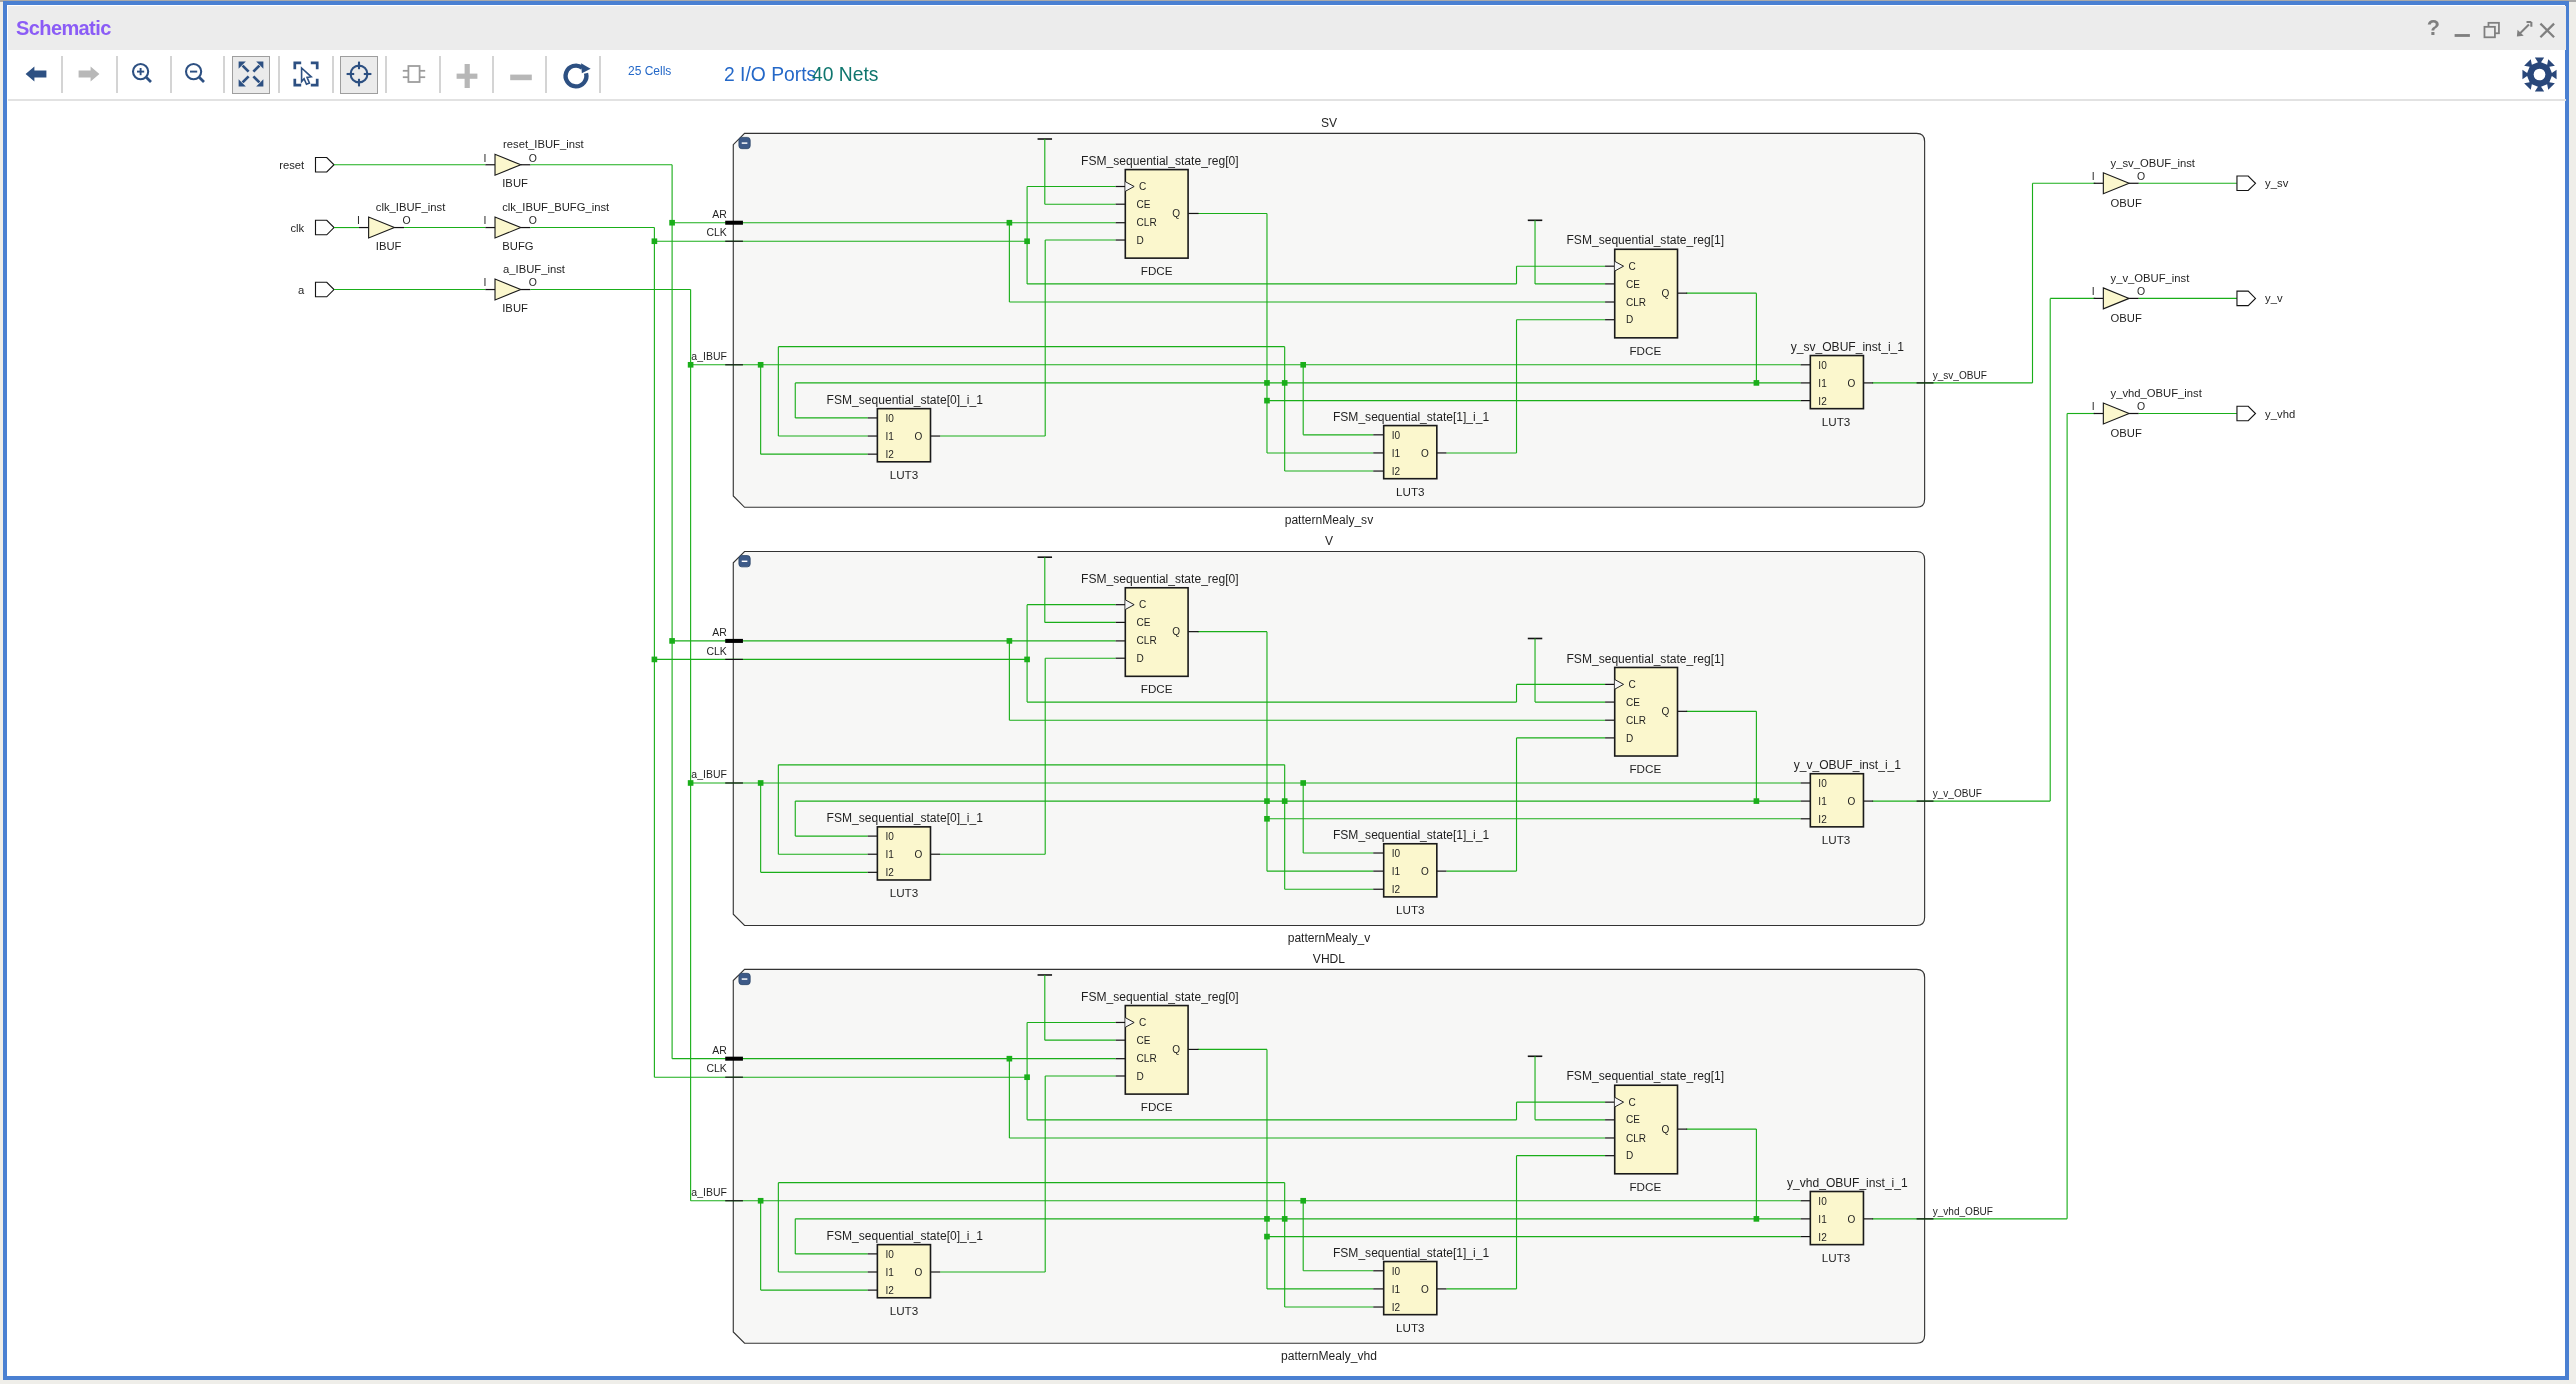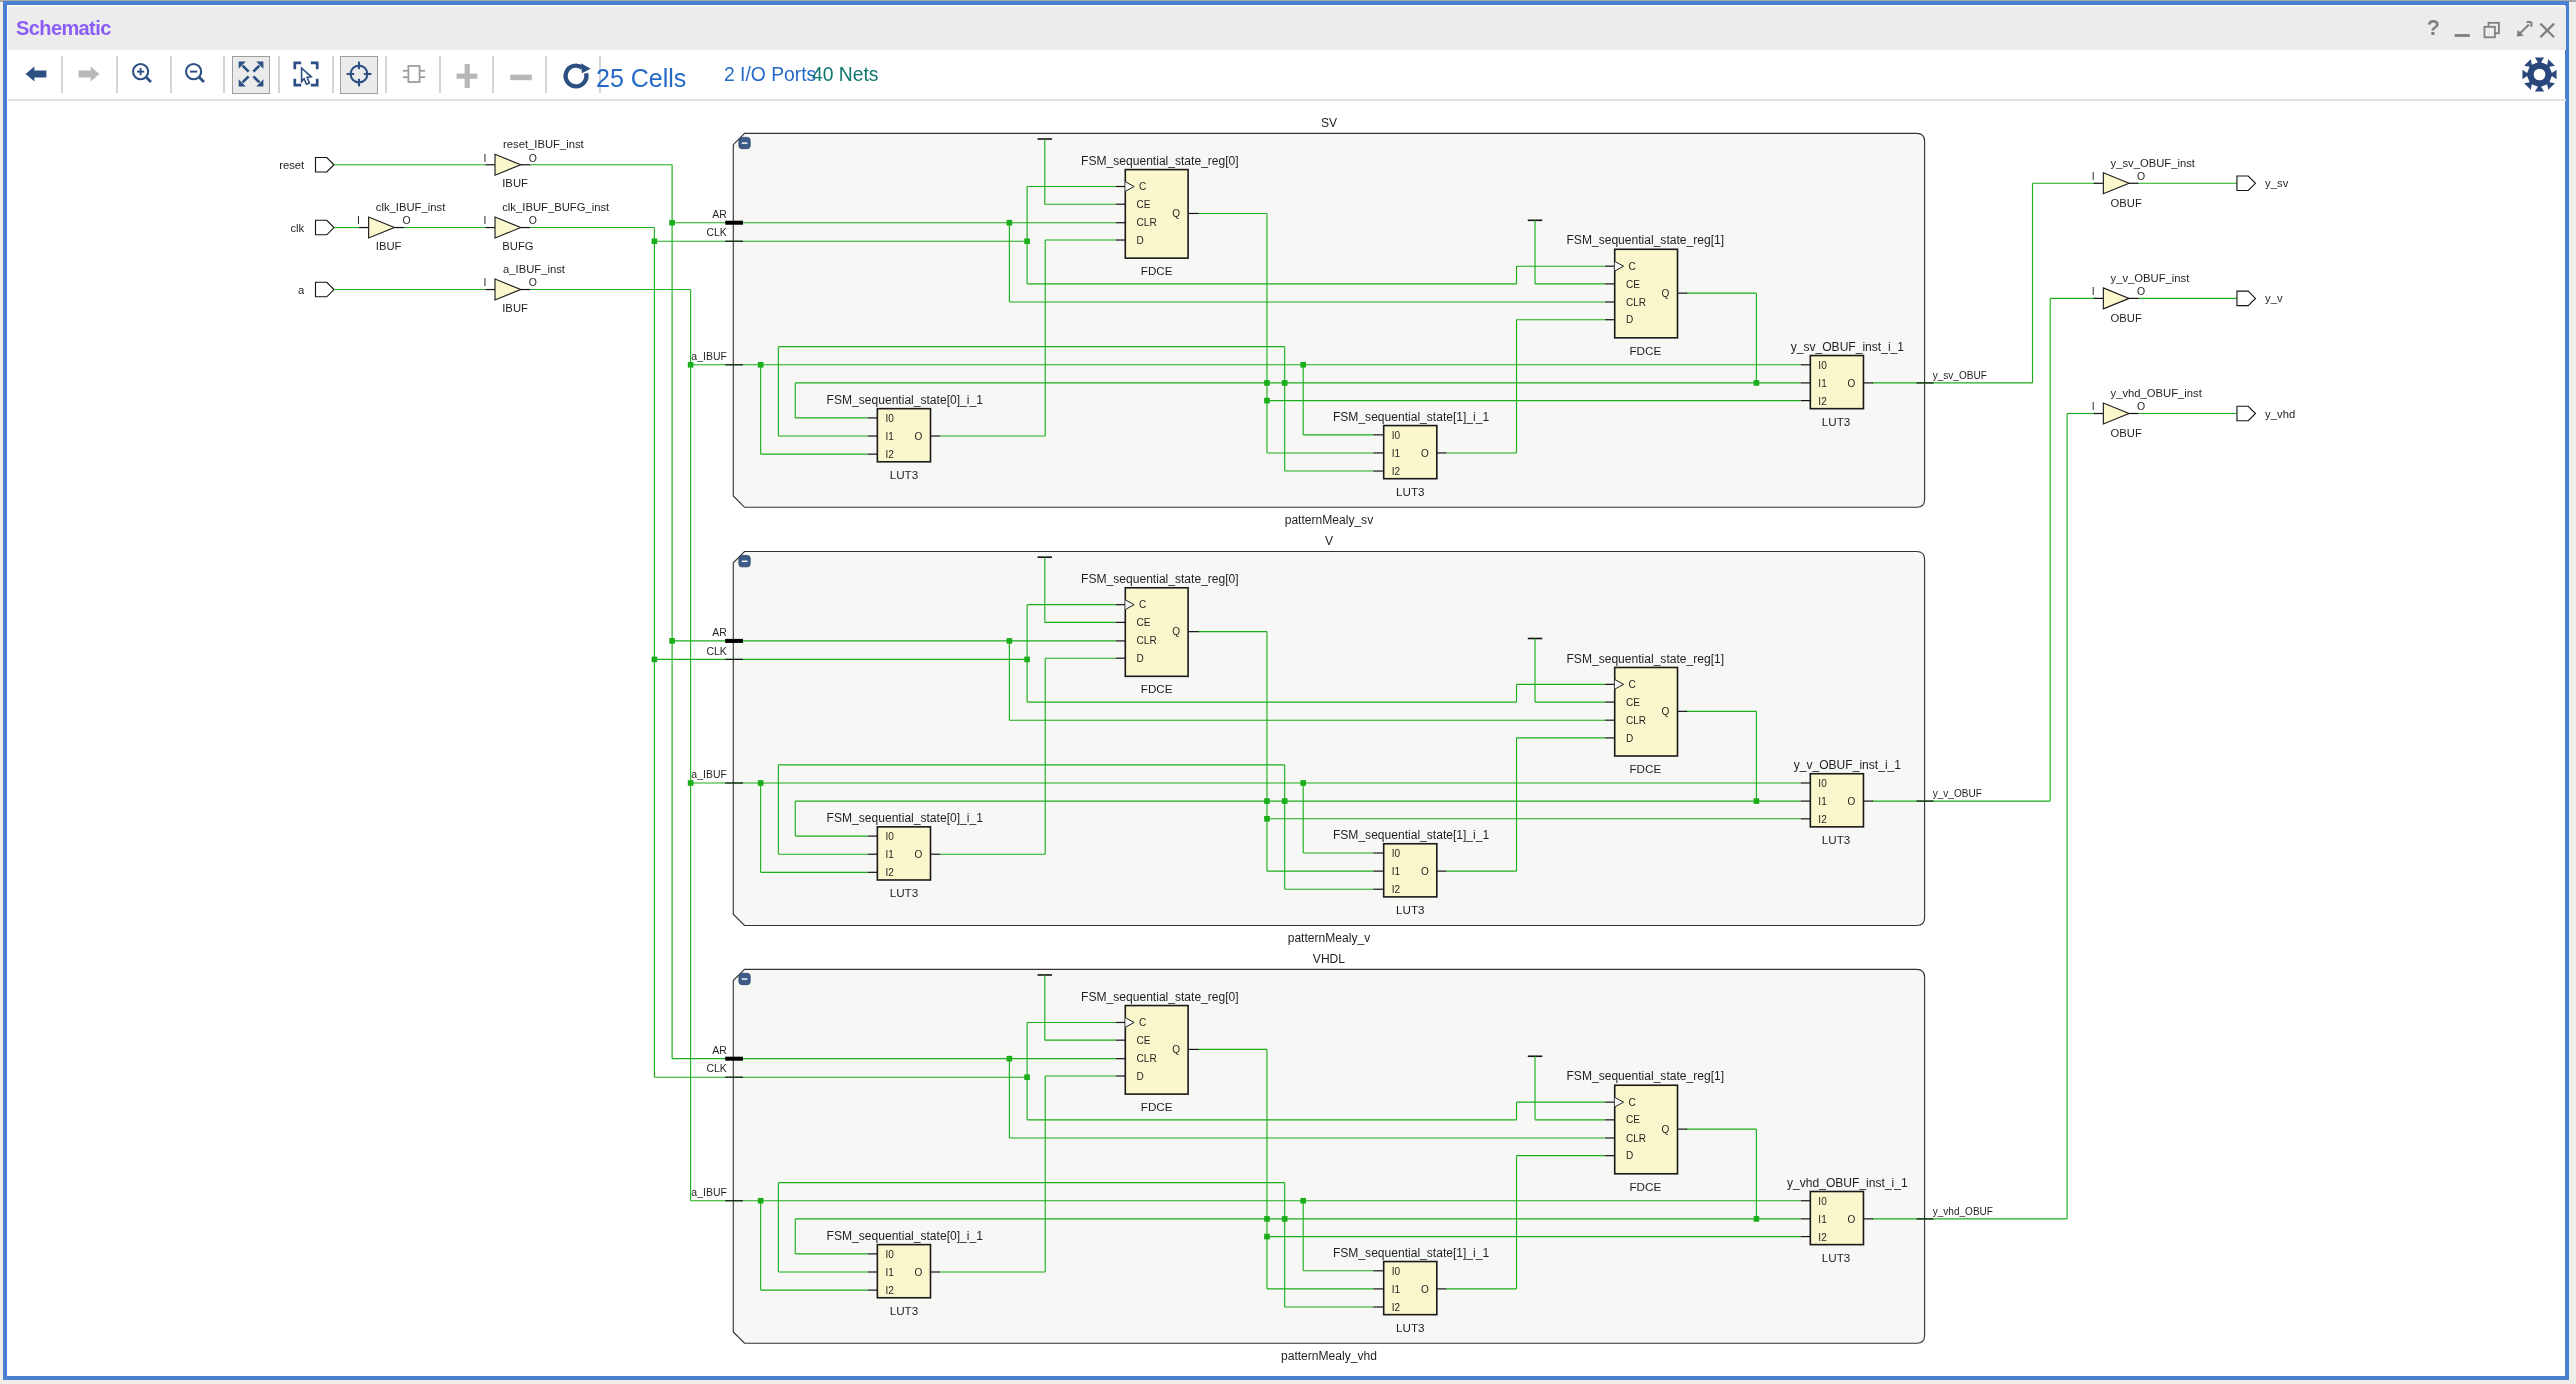--- a/index.html
+++ b/index.html
@@ -74,21 +74,21 @@
     <rect x="6.5" y="17" width="27" height="7" fill="#b7b7b7"></rect>
   </svg>
 <svg width="32" height="32" viewBox="0 0 40 40" style="position:absolute;left:560px;top:60px">
     <path d="M 32.56,16.63 A 13,13 0 1 1 27.82,9.62" fill="none" stroke="#2d5082" stroke-width="5.4"></path>
     <path d="M 26.3,4.2 L 38.3,11.0 L 27.3,16.6 Z" fill="#2d5082"></path>
   </svg>
 <svg width="37" height="37" viewBox="0 0 46 46" style="position:absolute;left:2521px;top:56px">
     <polygon points="17.19,1.78 28.81,1.78 24.94,7.62 32.50,10.75 33.90,3.89 42.11,12.10 35.25,13.50 38.38,21.06 44.22,17.19 44.22,28.81 38.38,24.94 35.25,32.50 42.11,33.90 33.90,42.11 32.50,35.25 24.94,38.38 28.81,44.22 17.19,44.22 21.06,38.38 13.50,35.25 12.10,42.11 3.89,33.90 10.75,32.50 7.62,24.94 1.78,28.81 1.78,17.19 7.62,21.06 10.75,13.50 3.89,12.10 12.10,3.89 13.50,10.75 21.06,7.62" fill="#29477a"></polygon>
     <circle cx="23" cy="23" r="7.28" fill="#ffffff"></circle>
   </svg>
-<div style="position:absolute;left:596px;top:64px;font-size:25px;color:#2468c8">25 Cells</div>
+<div style="position:absolute;left:628px;top:64px;font-size:12px;color:#2468c8">25 Cells</div>
 <div style="position:absolute;left:724px;top:64px;font-size:19.3px;color:#2468c8">2 I/O Ports</div>
 <div style="position:absolute;left:812px;top:64px;font-size:19.3px;color:#0f766e">40 Nets</div>
 <svg width="22.5" height="24" viewBox="0 0 28 30" style="position:absolute;left:2422px;top:16px">
     <text x="14" y="24" font-size="27" font-weight="bold" fill="#7f7f7f" text-anchor="middle" font-family="Liberation Sans, sans-serif">?</text>
   </svg>
 <svg width="19.3" height="22.5" viewBox="0 0 24 28" style="position:absolute;left:2453px;top:17.7px">
     <rect x="2" y="20" width="19" height="3.5" fill="#7f7f7f"></rect>
   </svg>
 <svg width="21" height="22.5" viewBox="0 0 26 28" style="position:absolute;left:2482px;top:17.7px">
     <rect x="8" y="6" width="13" height="13" fill="none" stroke="#7f7f7f" stroke-width="2.2"></rect>

